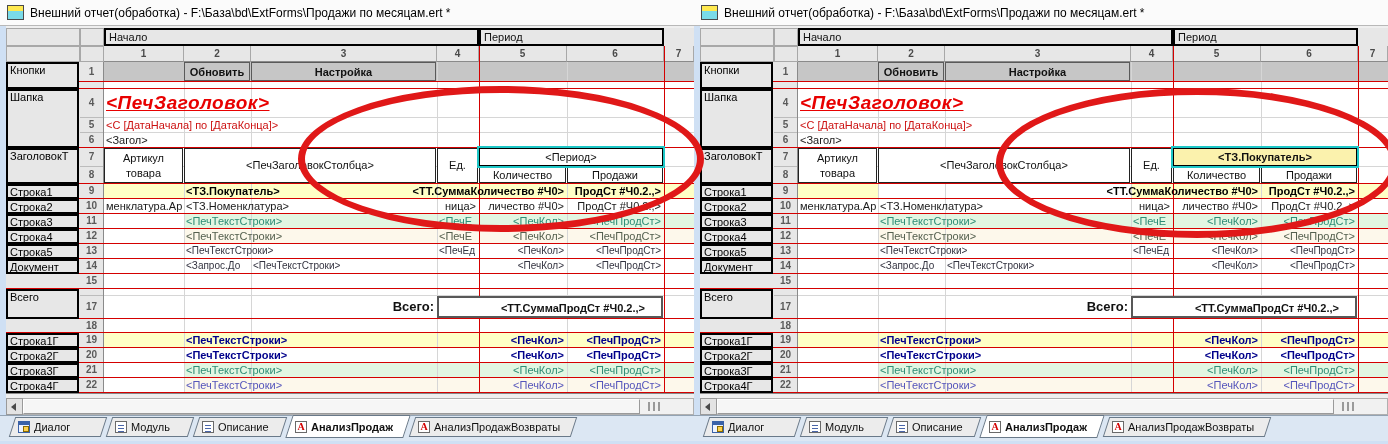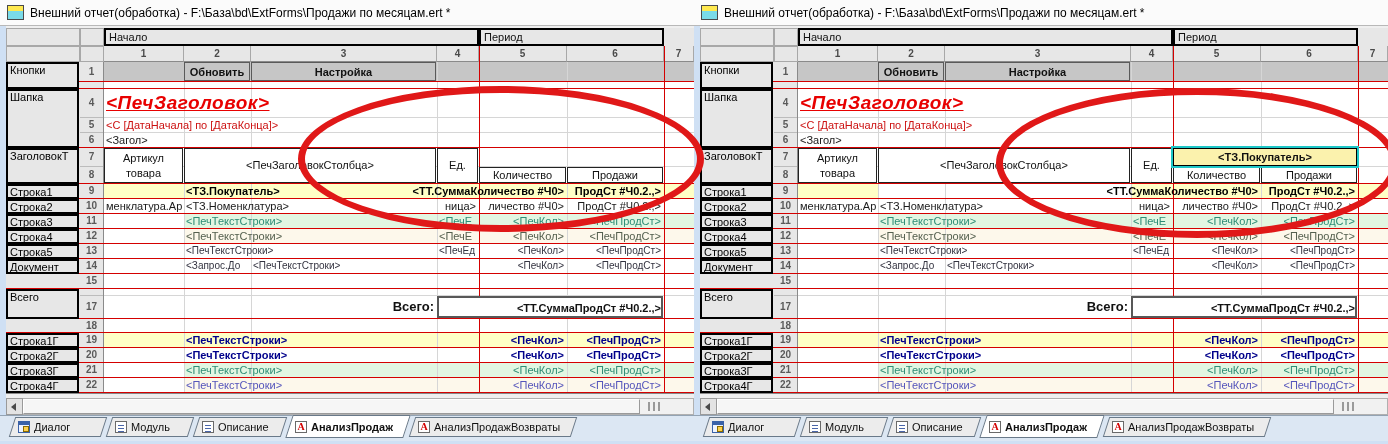--- a/index.html
+++ b/index.html
@@ -36,21 +36,21 @@
   .redtxt{color:#cc1111}
   .plain{color:#1a1a1a}
   .th{text-align:center;border:1px solid #222;background:#fff}
   .wrap{white-space:normal;line-height:15px !important;padding-top:2px}
   .grn{color:#2e8d76}
   .olv{color:#55604f}
   .sm{font-size:10px;color:#333340}
   .nav{color:#00008b;font-weight:bold}
   .blu{color:#5555bb}
   .totlbl{font-weight:bold;font-size:13px;text-align:right}
-  .totval{font-weight:bold;text-align:right;border:2px solid #585858;background:#fff;padding-right:0}
+  .totval{font-weight:bold;text-align:right;border:2px solid #585858;background:#fff;padding-right:16px}
   .selcell{text-align:center;border:1px solid #000;box-shadow:0 0 0 2px #1ec7c7;z-index:5}
   .sbtrack{position:absolute;background:#f1f1f1;border:1px solid #b0b0b0;box-sizing:border-box}
   .sbbtn{position:absolute;background:#e3e3e3;border:1px solid #9a9a9a;box-sizing:border-box}
   .sbarrow{position:absolute;left:4px;top:4px;width:0;height:0;border-top:4px solid transparent;
            border-bottom:4px solid transparent;border-right:5px solid #4a4a4a}
   .sbthumb{position:absolute;background:#f6f6f6;border:1px solid #9a9a9a;border-top-color:#fff;
            border-left-color:#fff;box-sizing:border-box}
   .sbgrip{position:absolute;background:repeating-linear-gradient(90deg,#9a9a9a 0 2px,transparent 2px 5px)}
   .tabbar{position:absolute;background:#dce7f3;border-top:1px solid #93a3b3;box-sizing:border-box}
   .tab{position:absolute;background:#ececec;border:1px solid #697989;box-sizing:border-box;z-index:1}
@@ -118,20 +118,21 @@
       <div class="c redtxt" style="position: absolute; left: 104px; top: 118px; width: 332px; height: 14px; line-height: 14px;">&lt;С [ДатаНачала] по [ДатаКонца]&gt;</div>
       <div class="gl" style="position: absolute; left: 104px; top: 147px; width: 590px; height: 1px;"></div>
       <div class="redline" style="position: absolute; left: 6px; top: 147px; width: 688px; height: 1px;"></div>
       <div class="ncell" style="position: absolute; left: 80px; top: 133px; width: 23px; height: 15px; line-height: 14px;">6</div>
       <div class="c plain" style="position: absolute; left: 104px; top: 133px; width: 146px; height: 14px; line-height: 14px;">&lt;Загол&gt;</div>
       <div class="gl" style="position: absolute; left: 104px; top: 166px; width: 590px; height: 1px;"></div>
       <div class="ncell" style="position: absolute; left: 80px; top: 148px; width: 23px; height: 19px; line-height: 18px;">7</div>
       <div class="c th wrap" style="position: absolute; left: 104px; top: 148px; width: 79px; height: 35px;">Артикул товара</div>
       <div class="c th" style="position: absolute; left: 184px; top: 148px; width: 252px; height: 35px; line-height: 33px;">&lt;ПечЗаголовокСтолбца&gt;</div>
       <div class="c th" style="position: absolute; left: 437px; top: 148px; width: 41px; height: 35px; line-height: 33px;">Ед.</div>
+      <div class="c selcell" style="position: absolute; left: 479px; top: 148px; width: 184px; height: 18px; line-height: 17px; background: rgb(255, 255, 255);">&lt;Период&gt;</div>
       <div class="gl" style="position: absolute; left: 104px; top: 183px; width: 590px; height: 1px;"></div>
       <div class="redline" style="position: absolute; left: 6px; top: 183px; width: 688px; height: 1px;"></div>
       <div class="ncell" style="position: absolute; left: 80px; top: 167px; width: 23px; height: 17px; line-height: 16px;">8</div>
       <div class="c th" style="position: absolute; left: 479px; top: 167px; width: 87px; height: 16px; line-height: 14px;">Количество</div>
       <div class="c th" style="position: absolute; left: 567px; top: 167px; width: 96px; height: 16px; line-height: 14px;">Продажи</div>
       <div class="rowbg" style="position: absolute; left: 104px; top: 184px; width: 590px; height: 14px; background: rgb(255, 255, 198);"></div>
       <div class="gl" style="position: absolute; left: 104px; top: 198px; width: 590px; height: 1px;"></div>
       <div class="redline" style="position: absolute; left: 6px; top: 198px; width: 688px; height: 1px;"></div>
       <div class="ncell" style="position: absolute; left: 80px; top: 184px; width: 23px; height: 15px; line-height: 14px;">9</div>
       <div class="c bb" style="position: absolute; left: 184px; top: 184px; width: 252px; height: 14px; line-height: 14px;">&lt;ТЗ.Покупатель&gt;</div>

